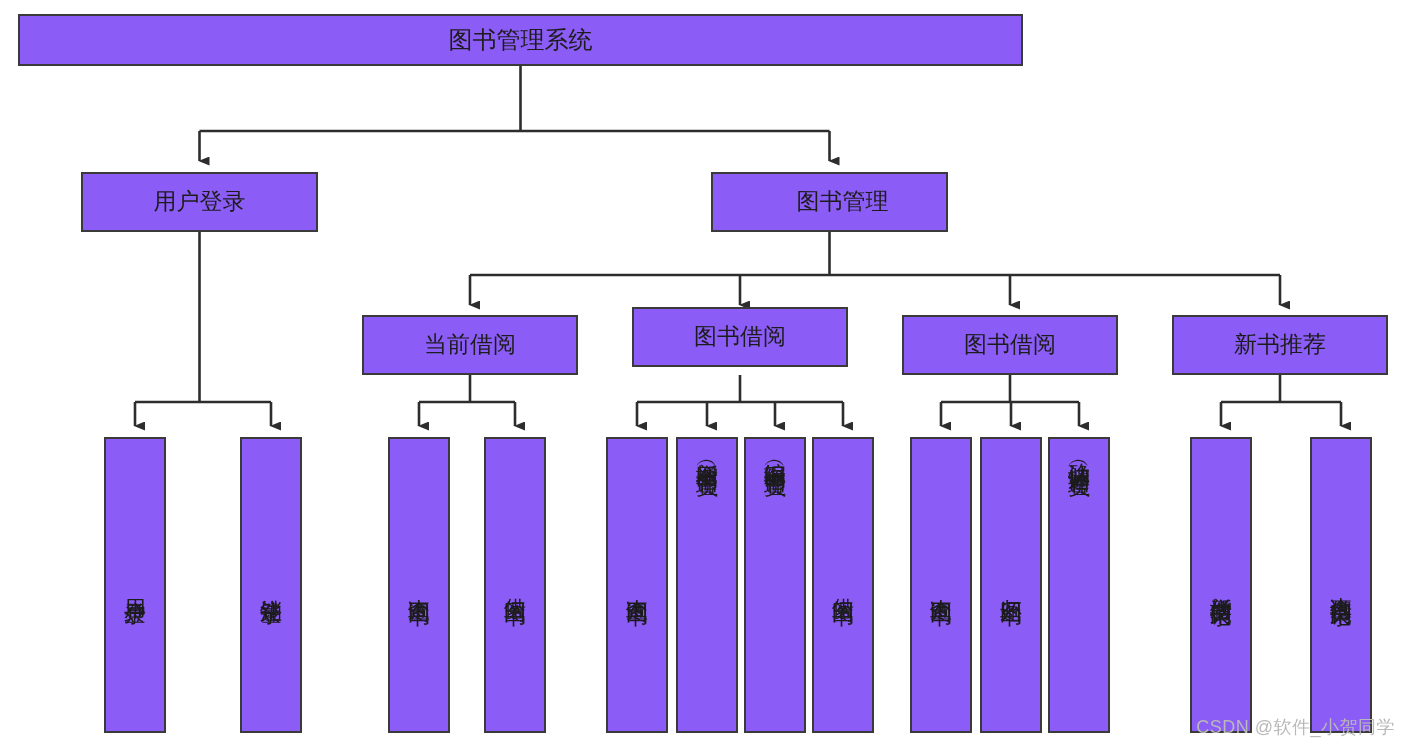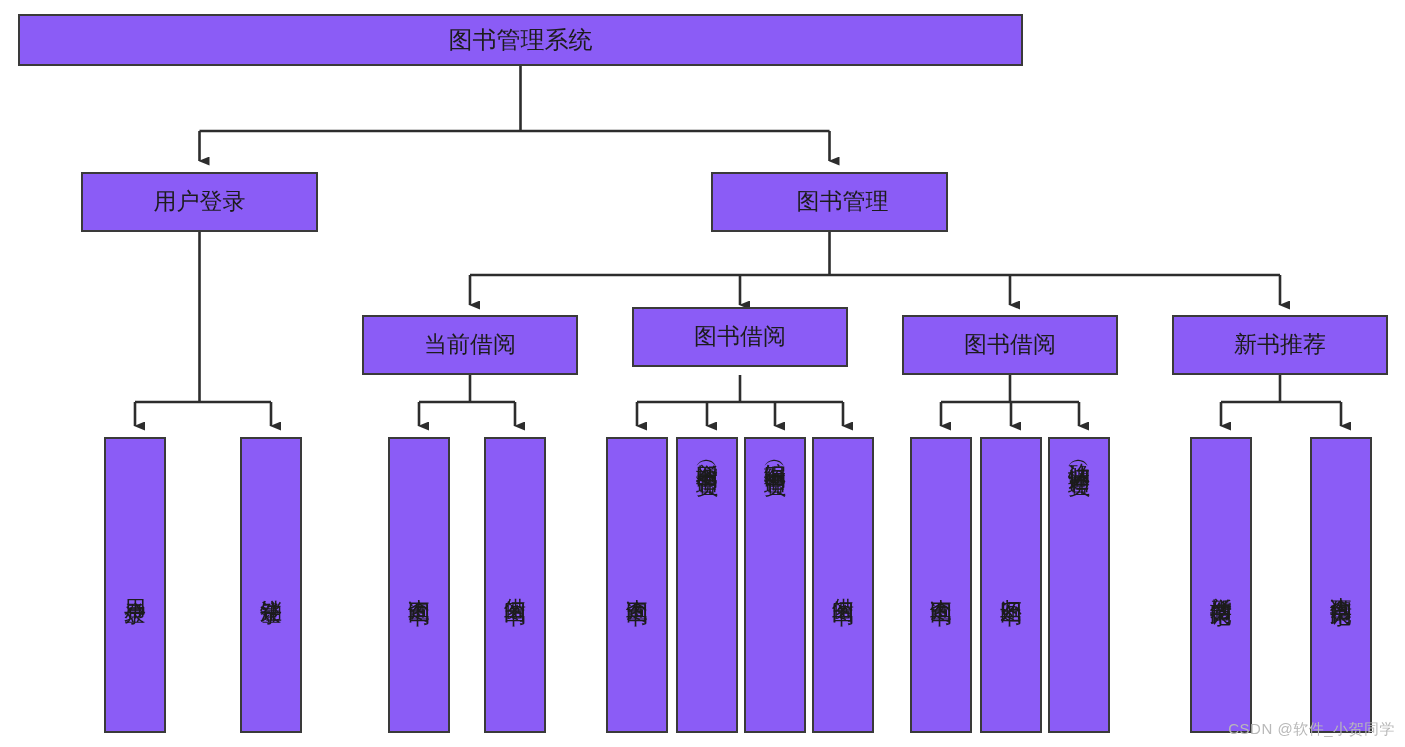--- a/index.html
+++ b/index.html
@@ -58,21 +58,21 @@
     justify-content: center;
   }
   .leaf.align-top {
     align-items: flex-start;
     padding-top: 6px;
   }
   #watermark {
     position: absolute;
     right: 10px;
     bottom: 8px;
-    font-size: 15px;
+    font-size: 18px;
     color: #b9b9b9;
     letter-spacing: 0.5px;
     white-space: nowrap;
     pointer-events: none;
   }
 </style>
 </head>
 <body>
 
 <div id="diagram-root">

